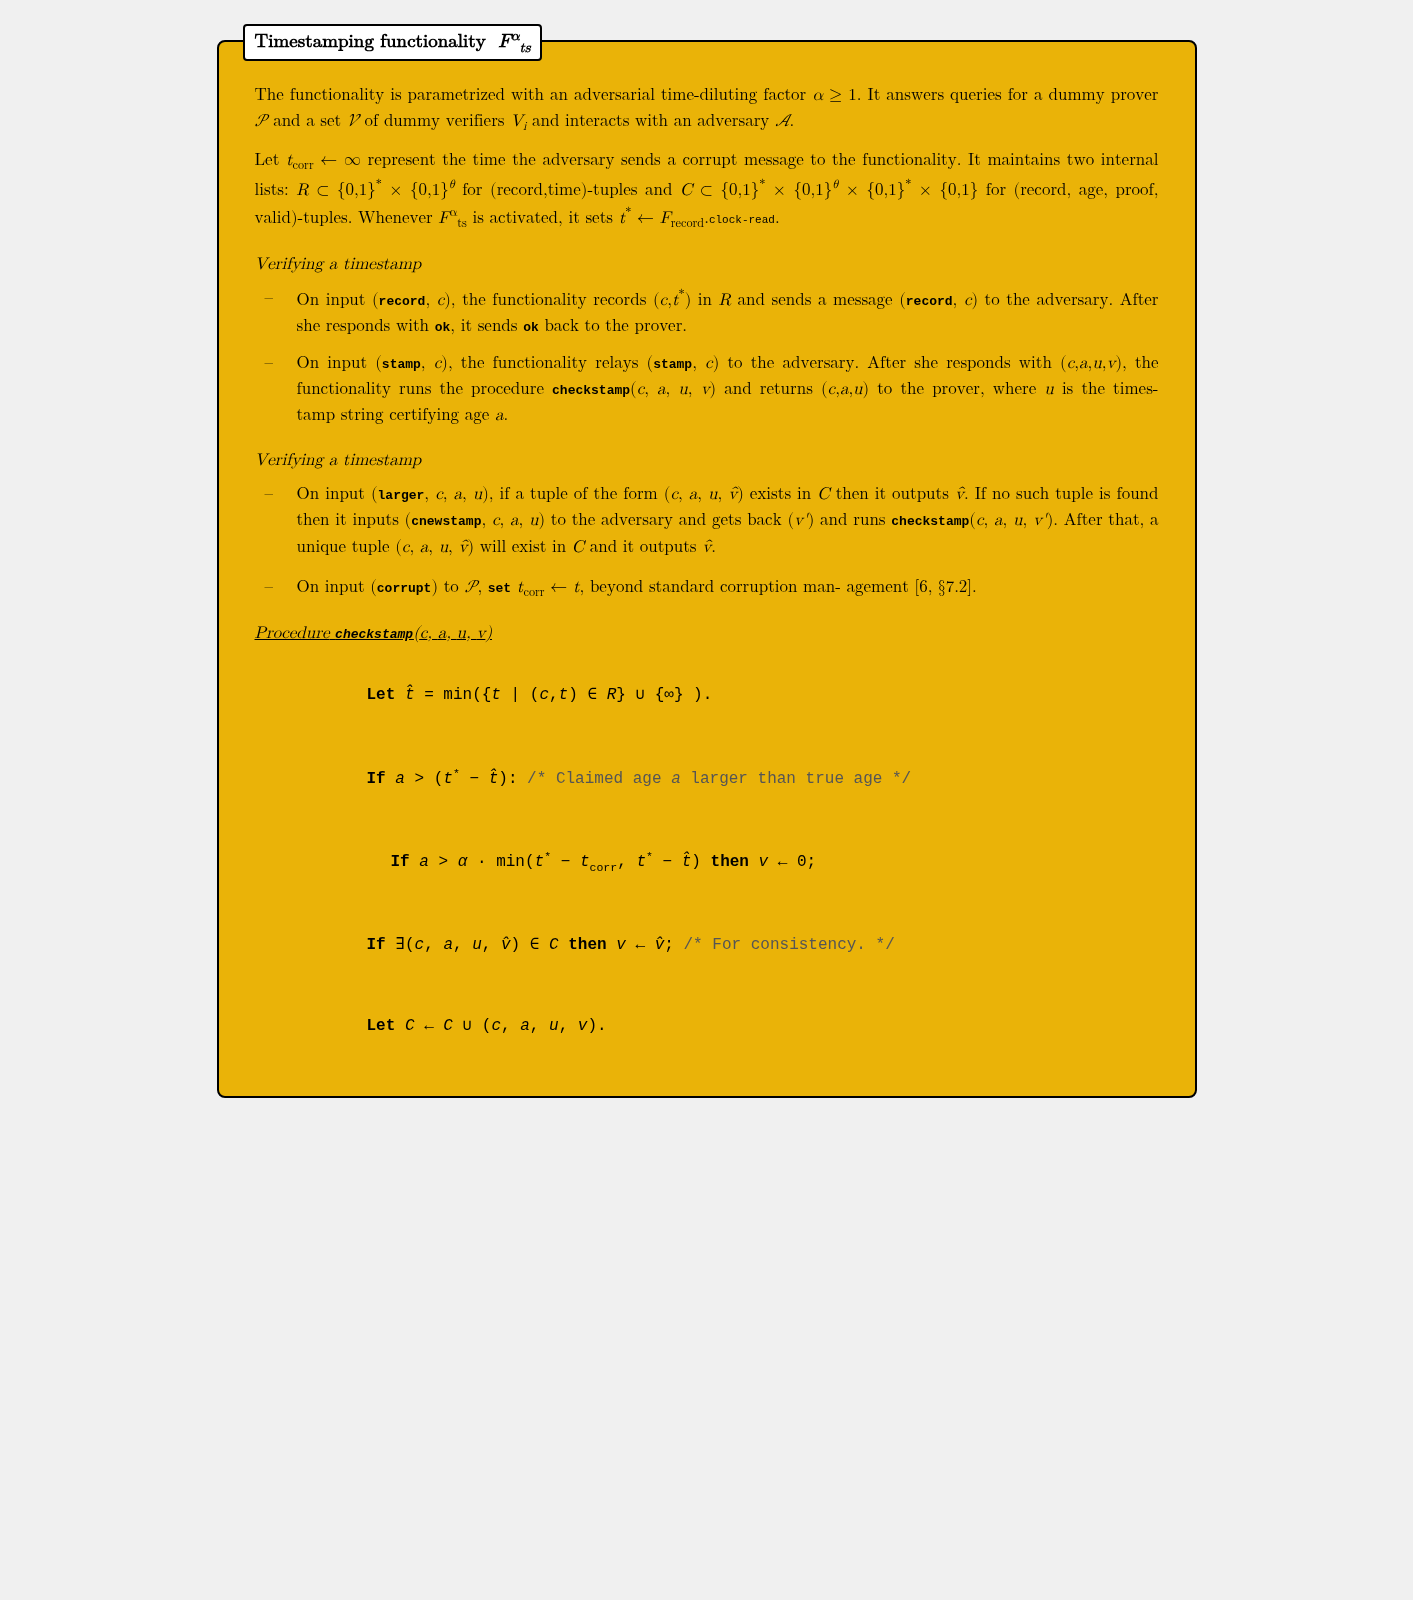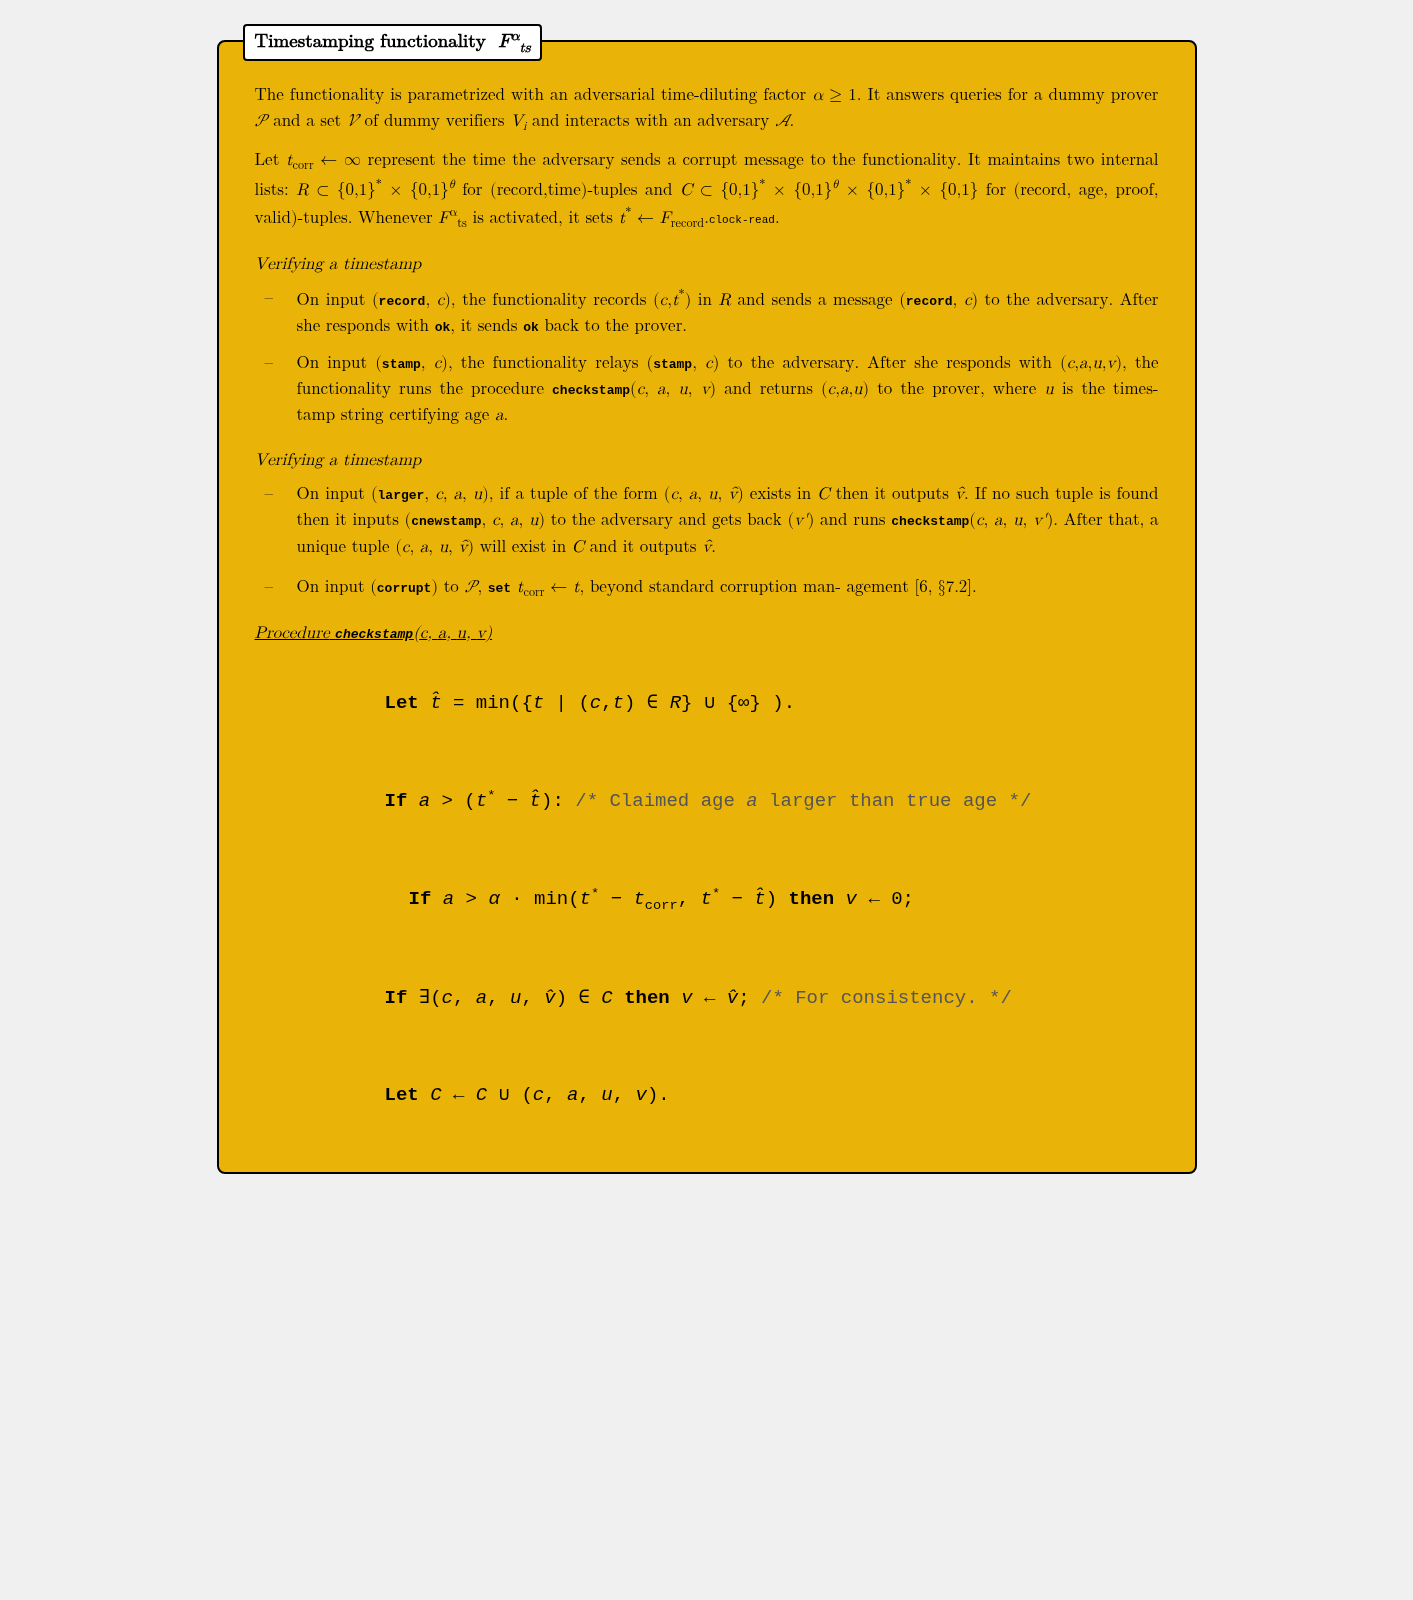--- a/index.html
+++ b/index.html
@@ -99,21 +99,21 @@
       margin-bottom: 8px;
       text-decoration: underline;
     }
 
     .procedure-lines {
       margin-left: 16px;
     }
 
     .procedure-line {
       font-family: 'Courier New', Courier, monospace;
-      font-size: 19px;
+      font-size: 16px;
       line-height: 1.7;
       white-space: pre-wrap;
     }
 
     .procedure-line .kw {
       font-weight: bold;
     }
 
     .procedure-line .comment {
       color: #555;

